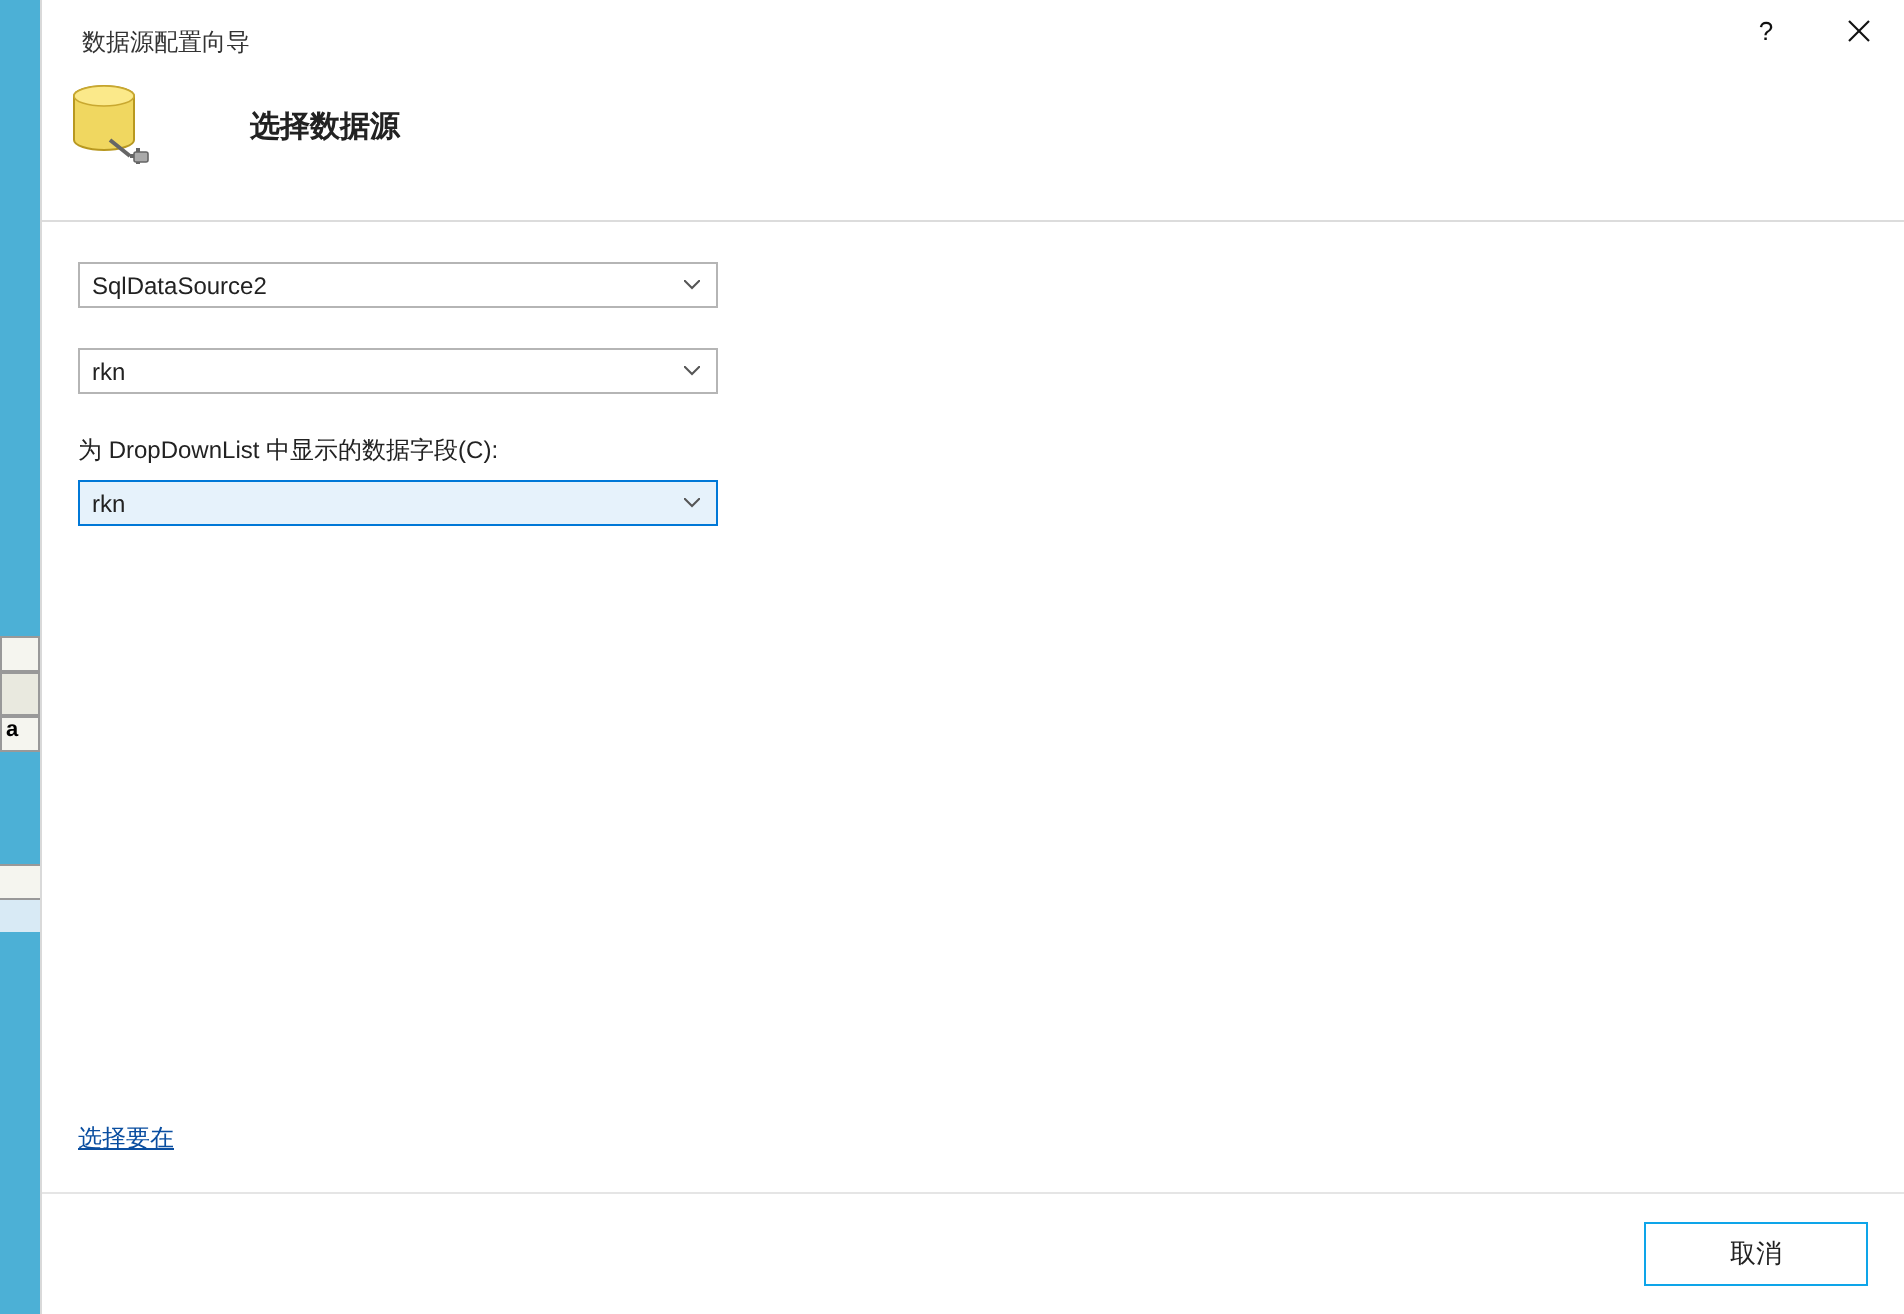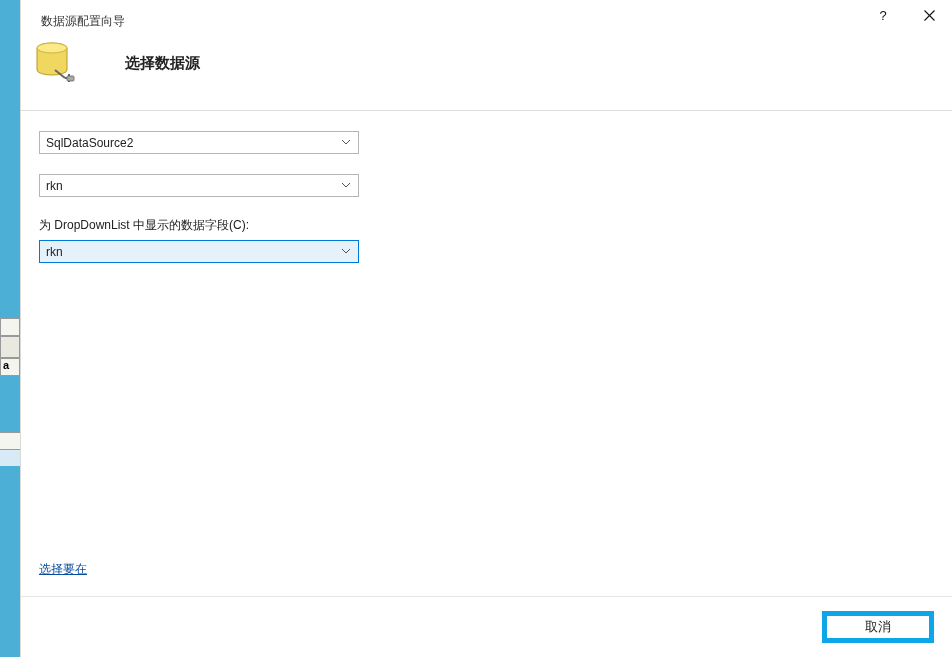--- a/index.html
+++ b/index.html
@@ -111,21 +111,21 @@
       border-top: 1px solid #e5e5e5;
       padding: 14px 18px 14px 18px;
       display: flex;
       justify-content: flex-end;
       gap: 10px;
       background: #fff;
     }
     .btn {
       min-width: 112px;
       height: 32px;
-      border: 5px solid #0ea5e9;
+      border: 1px solid #0ea5e9;
       background: #fff;
       font-size: 13px;
       color: #222;
       display: flex;
       align-items: center;
       justify-content: center;
       font-family: inherit;
     }
     .btn.primary {
       border: 1px solid #0078d7;

